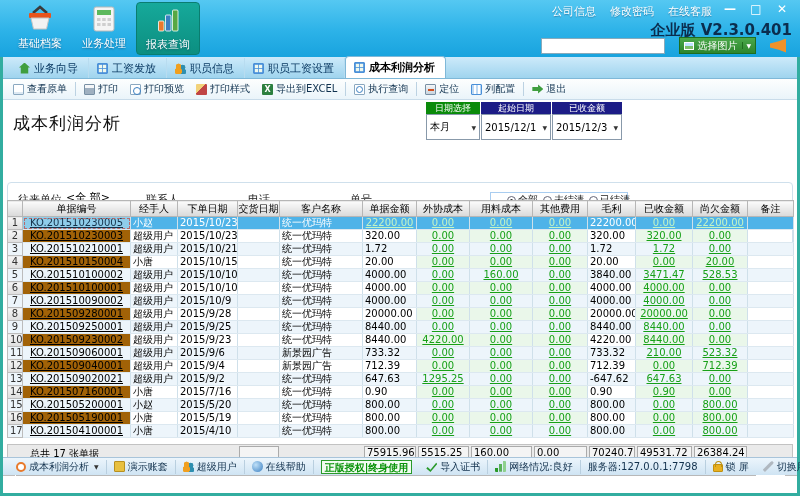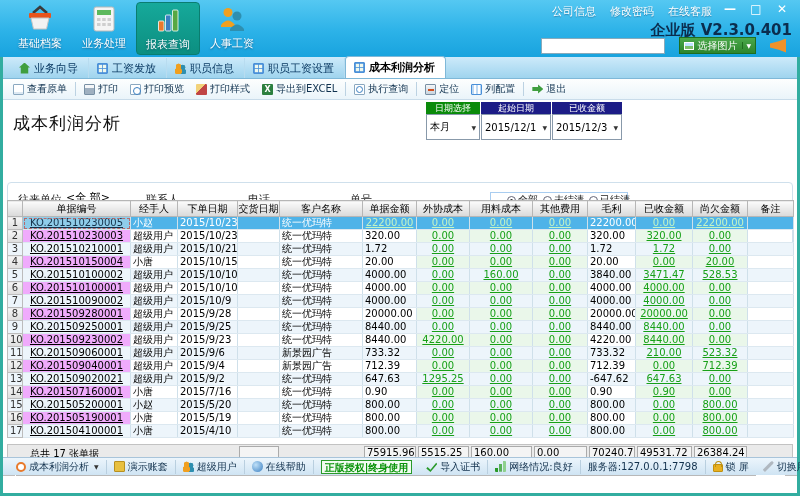--- a/index.html
+++ b/index.html
@@ -103,21 +103,21 @@
 
   
   table.grid{position:absolute;left:4px;top:100px;border-collapse:collapse;table-layout:fixed;width:786px;font-size:10px;}
   .grid th{background:linear-gradient(#fbfbfb,#d9d9d9);border:1px solid #b6b6b6;height:16px;font-weight:normal;
     color:#000;padding:0;overflow:hidden;white-space:nowrap;}
   .grid td{border-right:1px solid #cfe0ea;border-bottom:1px solid #dce8f0;height:13px;line-height:12px;
     padding:0 2px;overflow:hidden;white-space:nowrap;color:#000;}
   .grid tr.alt td{background:#edf5fb;}
   .grid td.rownum{background:linear-gradient(#f6f6f6,#dedede);border:1px solid #bcbcbc;text-align:center;color:#333;}
   .grid td.c{text-align:center;}
-  .grid td.idc{text-decoration:underline;background:#f0abfc;text-align:center;}
+  .grid td.idc{text-decoration:underline;background:#a16207;text-align:center;}
   .grid td.lnk{color:#18a018;text-decoration:underline;text-align:center;background:#eaf7ea;}
   .grid tr.sel td{background:#4fb3e8;color:#fff;}
   .grid tr.sel td.lnk{background:#4fb3e8;color:#c4f4c4;}
   .grid tr.sel td.idc{background:#8fcdea;color:#15324a;outline:1px dashed #b96a6a;outline-offset:-2px;}
   .grid tr.sel td.rownum{background:linear-gradient(#f6f6f6,#dedede);color:#333;}
 
   
   .totals{position:absolute;left:4px;top:344px;width:786px;height:17px;background:#eaeaea;border:1px solid #c2c2c2;}
   .tot-label{position:absolute;left:22px;top:2px;font-size:10px;color:#000;}
   .tot-box{position:absolute;top:1px;height:13px;background:#f4f4f4;border:1px solid #ababab;font-size:10px;
@@ -168,29 +168,20 @@
       <span class="nav-label">业务处理</span>
     </div>
     <div class="nav-item active">
       <svg viewBox="0 0 30 30">
           <rect x="5.5" y="16" width="5.5" height="10" rx="1" fill="#e87a2c" stroke="#fff" stroke-width=".8"></rect>
           <rect x="12.5" y="10" width="5.5" height="16" rx="1" fill="#3a7fc1" stroke="#fff" stroke-width=".8"></rect>
           <rect x="19.5" y="5" width="5.5" height="21" rx="1" fill="#57a843" stroke="#fff" stroke-width=".8"></rect>
         </svg>
       <span class="nav-label">报表查询</span>
     </div>
-    <div class="nav-item">
-      <svg viewBox="0 0 30 30">
-          <circle cx="11" cy="8.5" r="4.5" fill="#f0a020"></circle>
-          <path d="M4 21 q7 -9 14 0 l0 2 l-14 0 z" fill="#f0a020"></path>
-          <circle cx="20" cy="12" r="4.5" fill="#2e8fb0"></circle>
-          <path d="M13 25 q7 -9 14 0 l0 2 l-14 0 z" fill="#2e8fb0"></path>
-        </svg>
-      <span class="nav-label">人事工资</span>
-    </div>
   </div>
 
   <div class="toplinks">
     <span class="toplink">公司信息</span>
     <span class="toplink">修改密码</span>
     <span class="toplink">在线客服</span>
   </div>
   <div class="winbtns">
     <span class="winbtn">—</span>
     <span class="winbtn">□</span>

